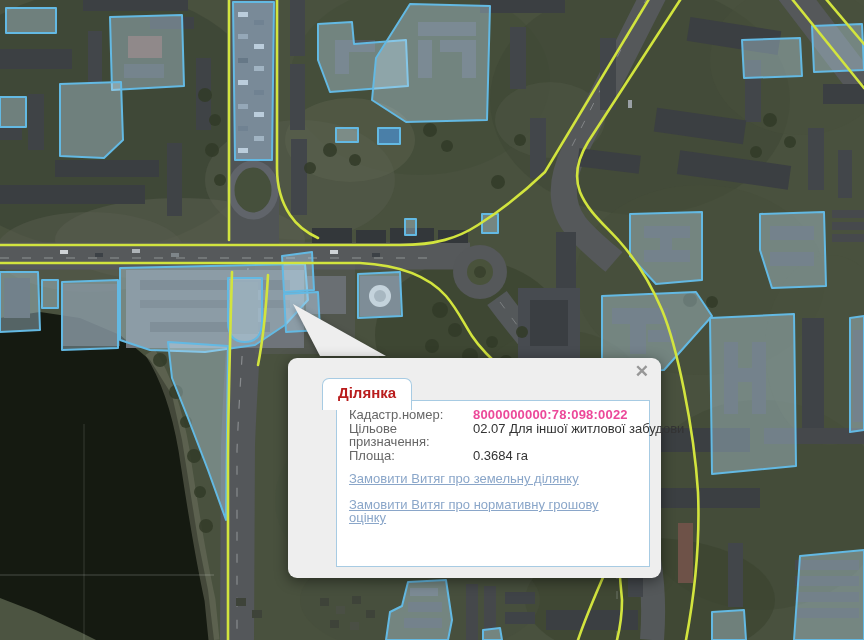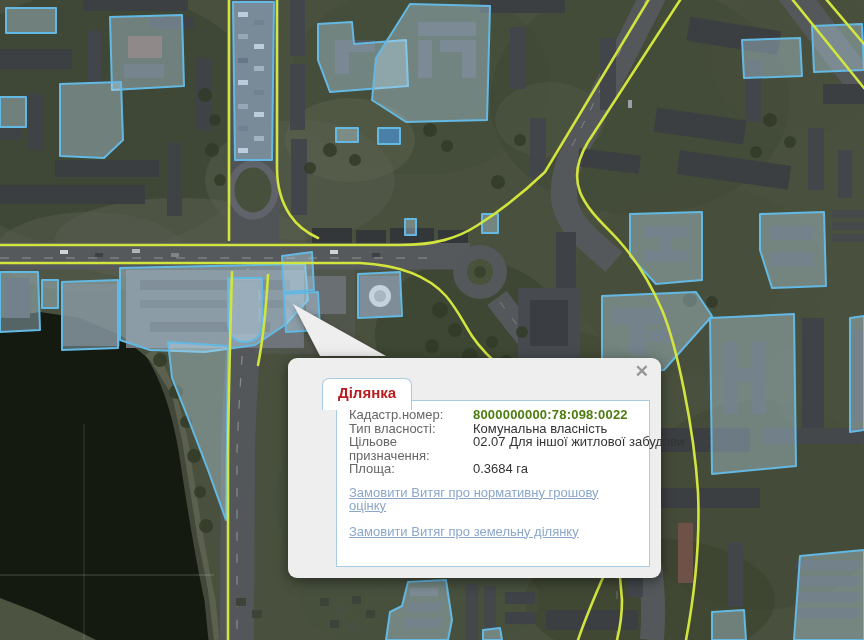--- a/index.html
+++ b/index.html
@@ -17,21 +17,21 @@
   .popup .tab{position:absolute;left:34px;top:20px;height:22px;line-height:22px;
          background:#ffffff;border:1px solid #a7cbe3;border-bottom:none;
          border-radius:7px 7px 0 0;padding:3px 15px 6px;z-index:2;
          font-weight:bold;font-size:15px;color:#b91c1c;}
   .popup .panel{position:absolute;left:11px;right:11px;top:42px;bottom:11px;
          background:#ffffff;border:1px solid #a7cbe3;border-radius:0;z-index:1;margin-left:37px;}
   .rows{padding:7px 12px 0;}
   .row{display:flex;font-size:13px;line-height:13.5px;}
   .row .lbl{width:124px;color:#666;flex:none;}
   .row .val{color:#333;white-space:nowrap;}
-  .row.cad .val{font-weight:bold;color:#4d7c0f;letter-spacing:.2px;}
+  .row.cad .val{font-weight:bold;color:#ec4899;letter-spacing:.2px;}
   .links{padding:10px 12px 0;}
   .links a{display:block;font-size:13px;line-height:13px;margin-bottom:13px;
          color:#8aa6c9;text-decoration:underline;cursor:pointer;}
 </style>
 </head>
 <body>
 
 <div class="stage">
 
 <svg class="map" width="864" height="640" viewBox="0 0 864 640">
@@ -312,32 +312,28 @@
 <div class="popup">
   <span class="close">✕</span>
   <div class="tab">Ділянка</div>
   <div class="panel">
     <div class="rows">
       <div class="row cad">
         <span class="lbl">Кадастр.номер:</span>
         <span class="val">8000000000:78:098:0022</span>
       </div>
       <div class="row">
-        <span class="lbl">Тип власності:</span>
-        <span class="val">Комунальна власність</span>
-      </div>
-      <div class="row">
         <span class="lbl">Цільове призначення:</span>
         <span class="val">02.07 Для іншої житлової забудови</span>
       </div>
       <div class="row">
         <span class="lbl">Площа:</span>
         <span class="val">0.3684 га</span>
       </div>
     </div>
     <div class="links">
+      <a>Замовити Витяг про земельну ділянку</a>
       <a>Замовити Витяг про нормативну грошову оцінку</a>
-      <a>Замовити Витяг про земельну ділянку</a>
     </div>
   </div>
 </div>
 
 </div>
 
 </body></html>

